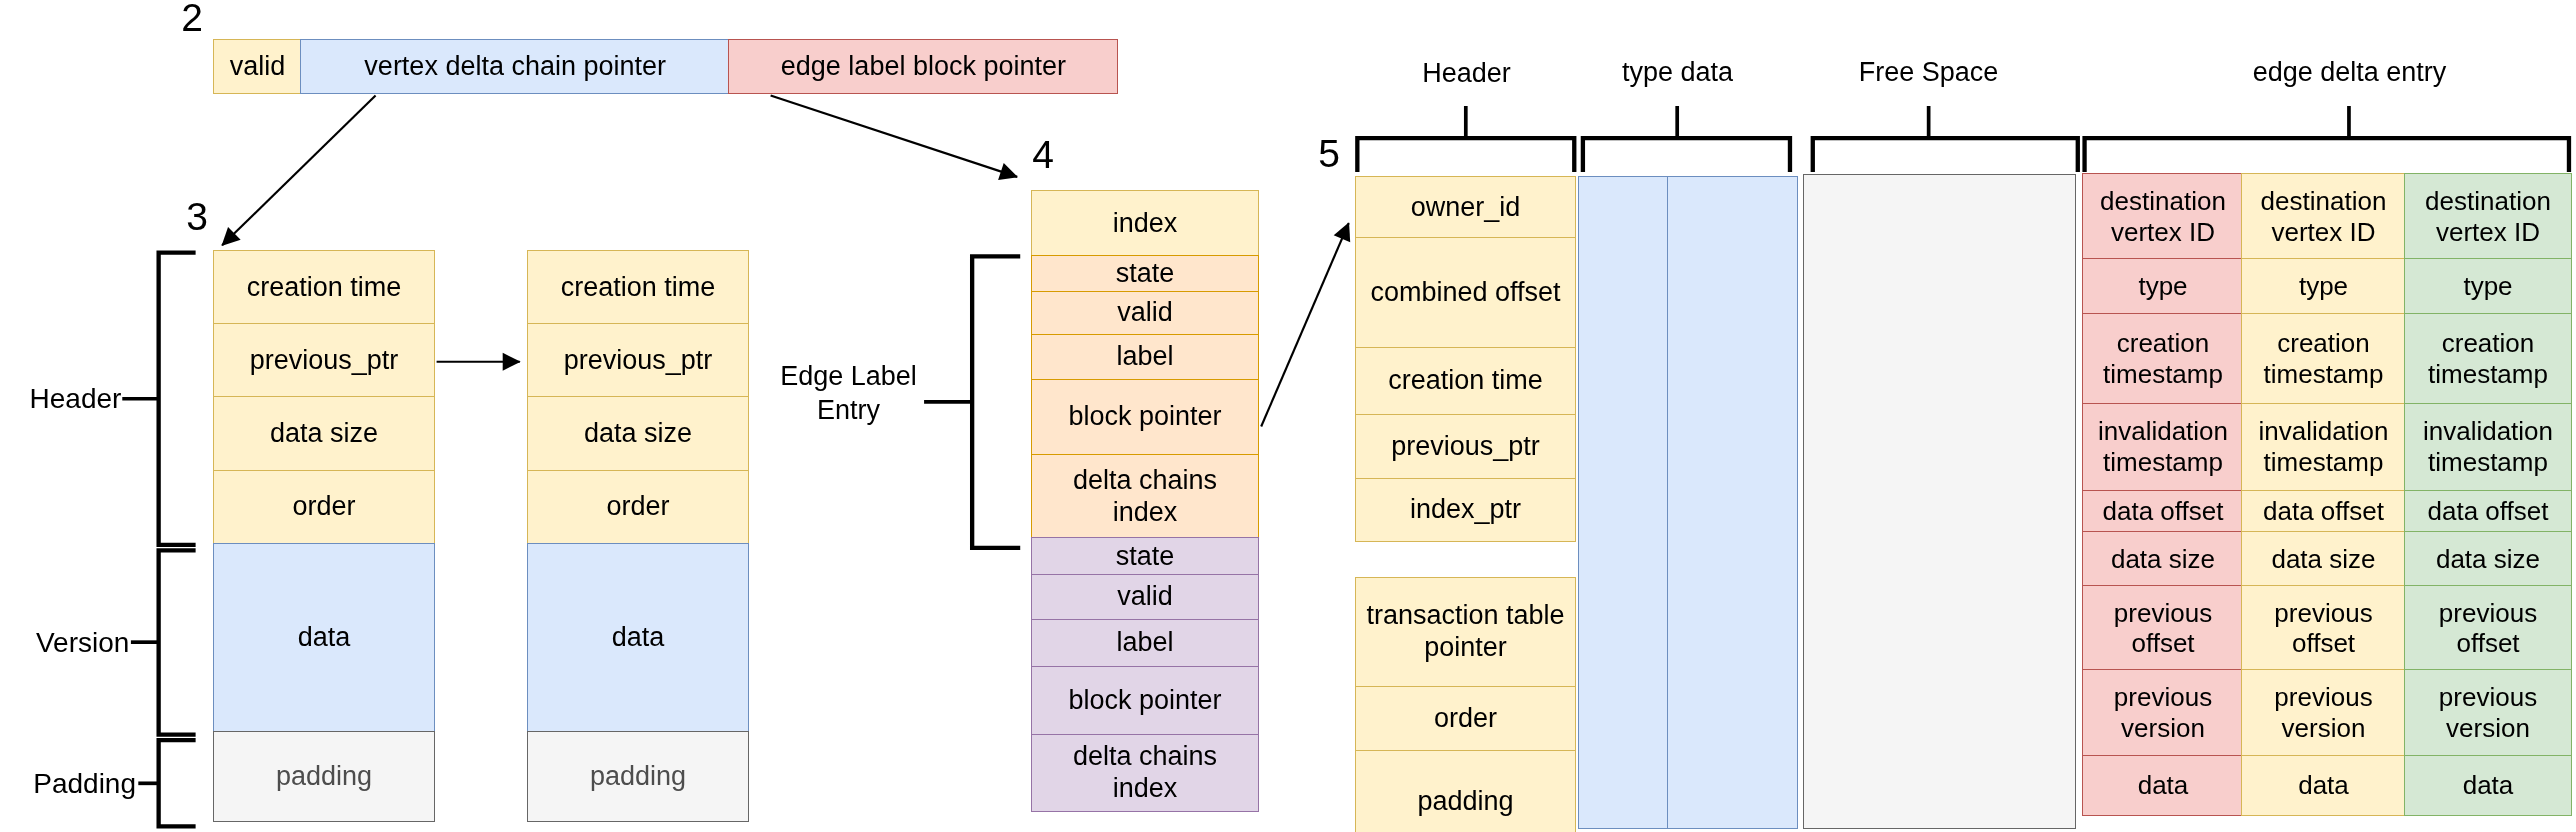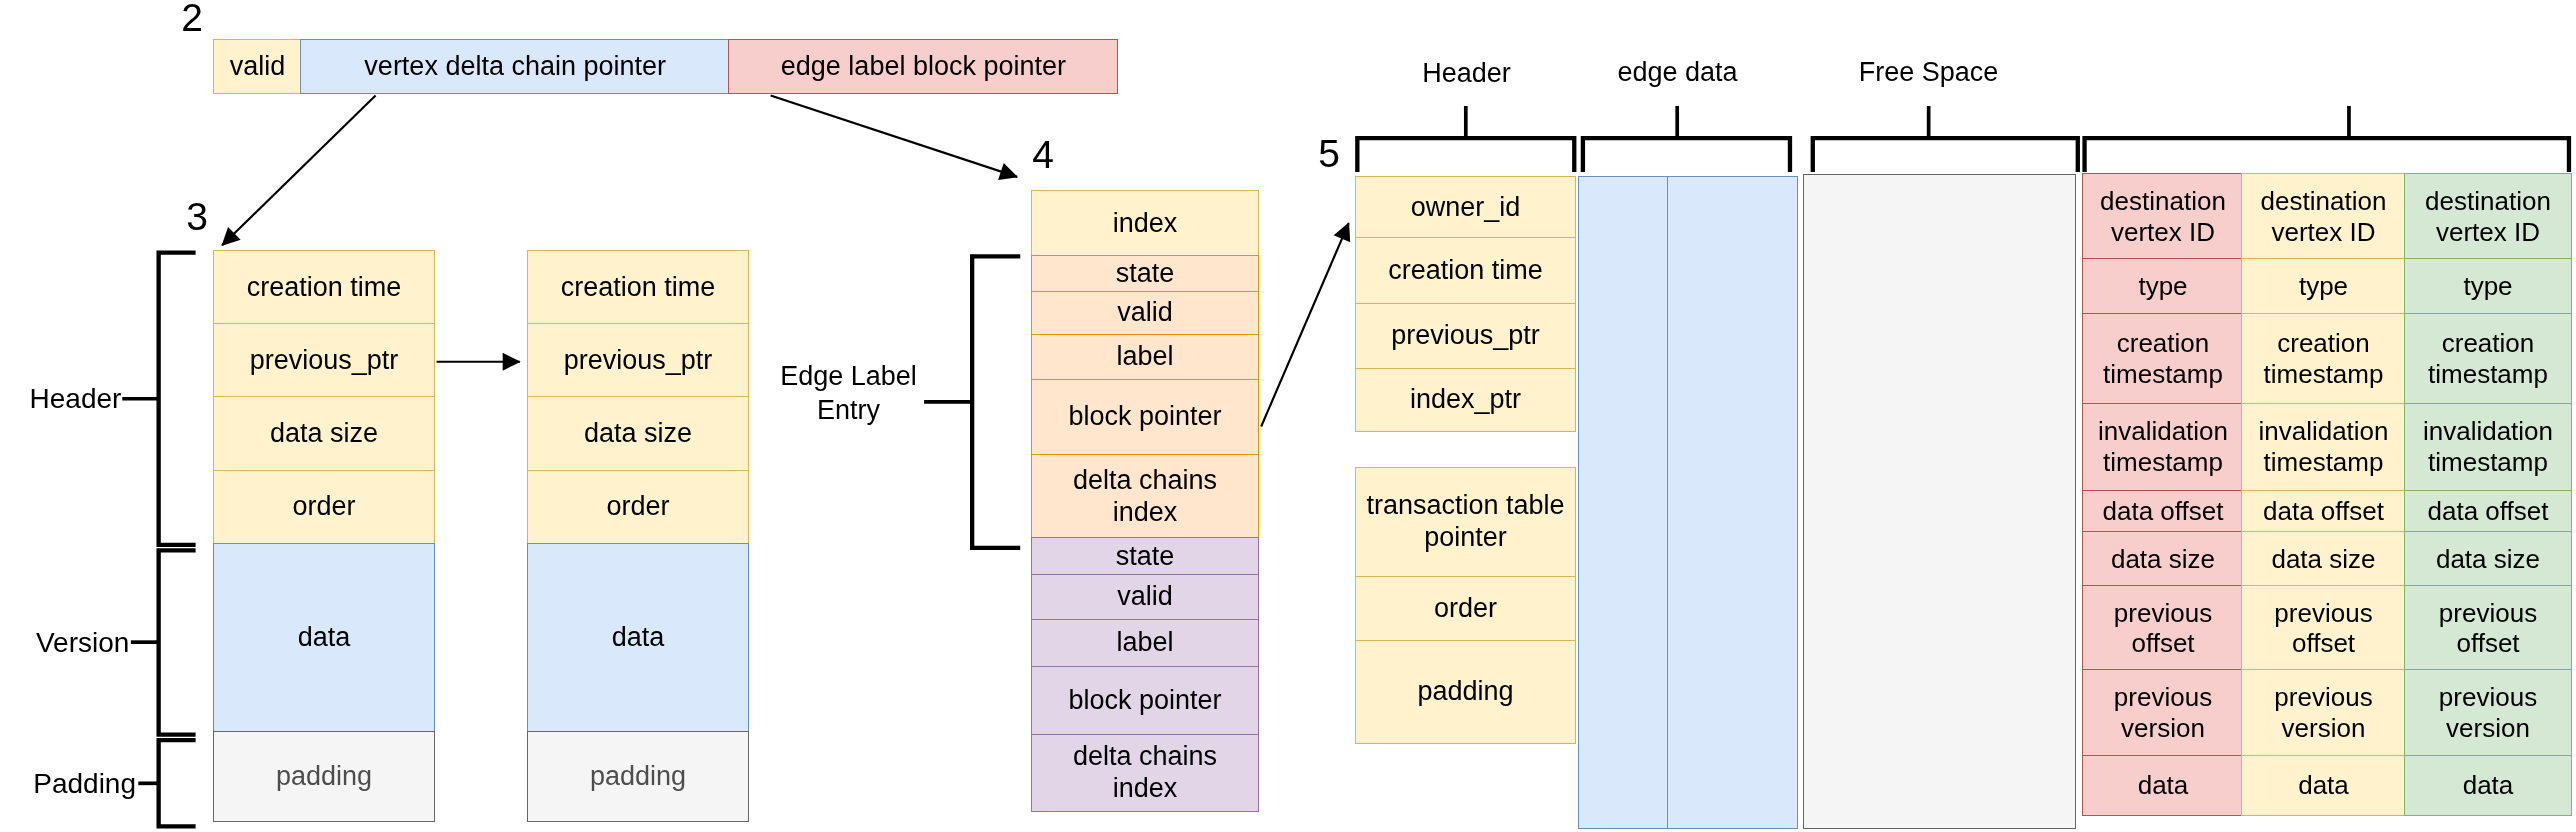--- a/index.html
+++ b/index.html
@@ -79,20 +79,21 @@
     <div class="cell purple" style="height:46px;">valid</div>
     <div class="cell purple" style="height:49px;">label</div>
     <div class="cell purple" style="height:70px;">block pointer</div>
     <div class="cell purple" style="height:78px;">delta chains index</div>
   </div>
 
   <div class="elabel" style="left:775px;top:351px;width:147px;height:86px;">Edge Label Entry</div>
 
   <div class="col" style="left:1355px;top:176px;width:221px;">
     <div class="cell yellow" style="height:63px;">owner_id</div>
+    <div class="cell yellow" style="height:112px;">combined offset</div>
     <div class="cell yellow" style="height:68px;">creation time</div>
     <div class="cell yellow" style="height:66px;">previous_ptr</div>
     <div class="cell yellow" style="height:64px;text-align:center;">index_ptr</div>
     <div class="cell yellow" style="height:111px;margin-top:35px;">transaction table pointer</div>
     <div class="cell yellow" style="height:66px;">order</div>
     <div class="cell yellow" style="height:104px;">padding</div>
   </div>
 
   <div class="hrow" style="left:1578px;top:176px;">
     <div class="cell blue" style="width:91px;height:653px;"></div>
@@ -131,22 +132,23 @@
     <div class="cell green" style="height:91px;">creation timestamp</div>
     <div class="cell green" style="height:89px;">invalidation timestamp</div>
     <div class="cell green" style="height:43px;">data offset</div>
     <div class="cell green" style="height:56px;">data size</div>
     <div class="cell green" style="height:86px;">previous offset</div>
     <div class="cell green" style="height:87px;">previous version</div>
     <div class="cell green" style="height:61px;">data</div>
   </div>
 
   <div class="toplabel" style="left:1343px;top:54px;width:247px;height:39px;">Header</div>
-  <div class="toplabel" style="left:1554px;top:53px;width:247px;height:39px;">edge data</div>
+  <div class="toplabel" style="left:1554px;top:53px;width:247px;height:39px;">type data</div>
   <div class="toplabel" style="left:1805px;top:53px;width:247px;height:39px;">Free Space</div>
+  <div class="toplabel" style="left:2226px;top:53px;width:247px;height:39px;">edge delta entry</div>
 
   <svg id="overlay" viewBox="0 0 4179 1350">
     <defs>
       <marker id="arrow" viewBox="0 0 12 12" refX="10.5" refY="6" markerWidth="10" markerHeight="10" orient="auto-start-reverse">
         <path d="M1,1 L11,6 L1,11 z" fill="#000"></path>
       </marker>
     </defs>
 
     <line x1="609" y1="155" x2="360" y2="398" stroke="#000" stroke-width="3.5" marker-end="url(#arrow)"></line>
 

